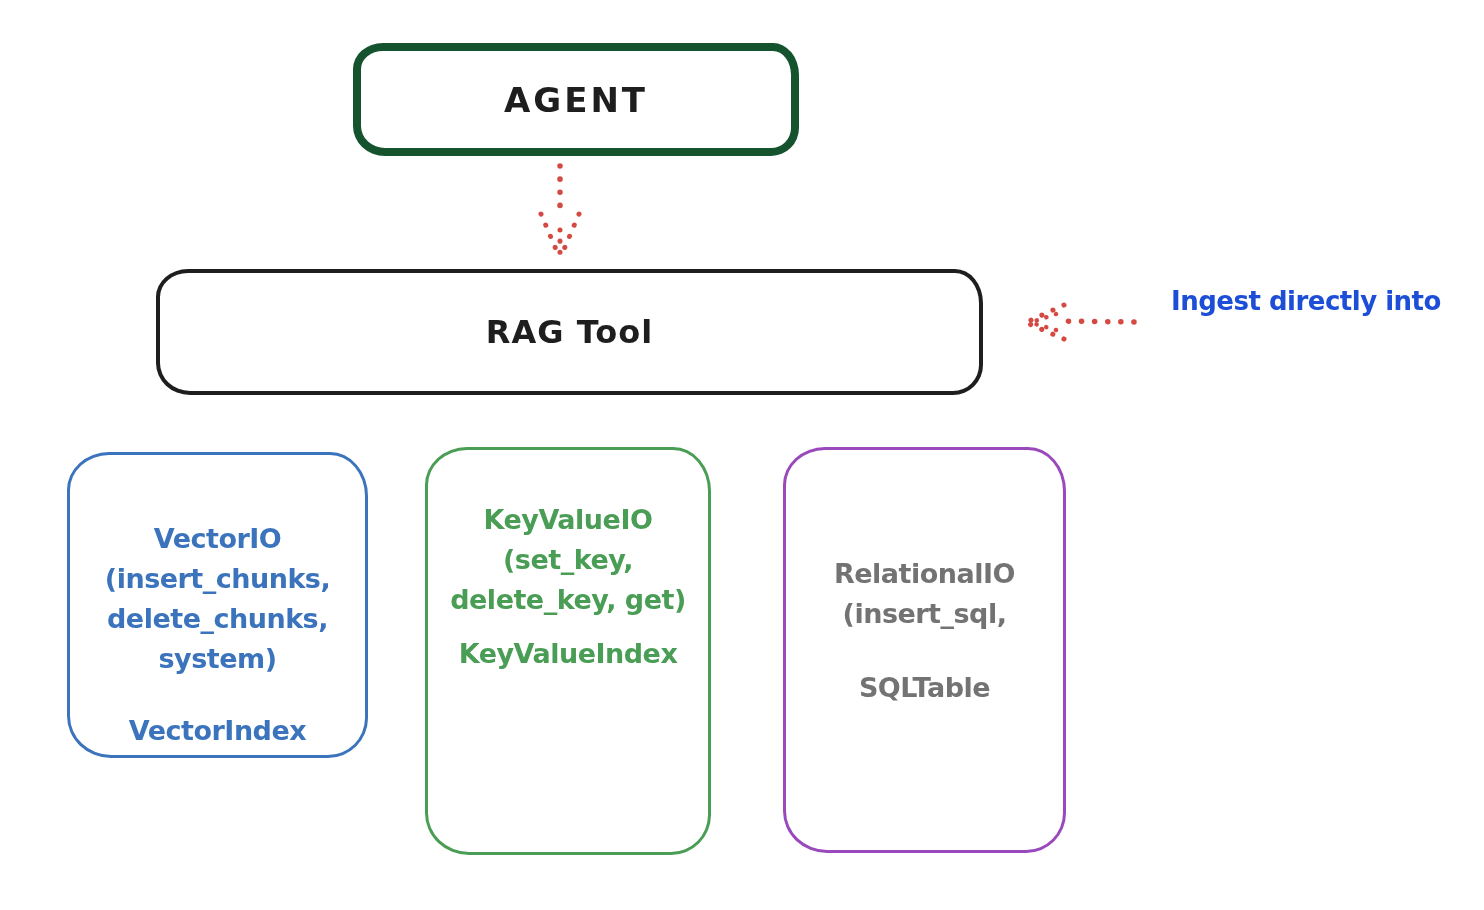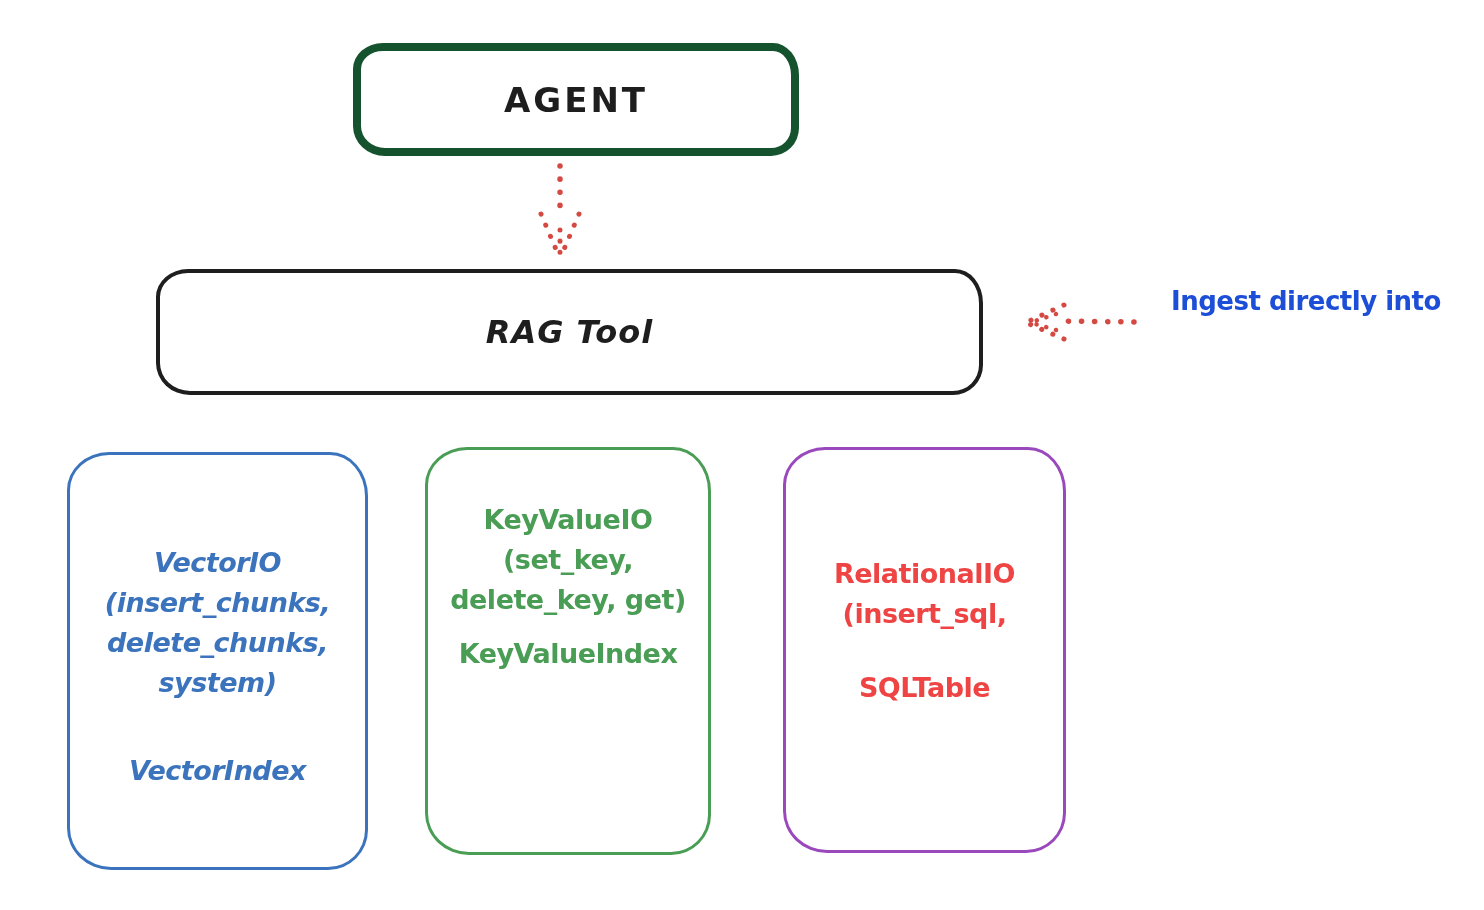--- a/index.html
+++ b/index.html
@@ -32,21 +32,21 @@
   .agent-box .box-label {
     font-size: 34px; font-weight: bold; color: #1e1e1e; letter-spacing: 3px;
   }
 
   .rag-box {
     left: 156px; top: 269px; width: 827px; height: 126px;
     border: 4px solid #1e1e1e;
     border-radius: 32px 28px 30px 34px / 28px 34px 30px 32px;
   }
   .rag-box .box-label {
-    font-size: 32px; font-weight: bold; color: #1e1e1e; letter-spacing: 1px; font-style: italic;
+    font-size: 32px; font-weight: bold; color: #1e1e1e; letter-spacing: 1px;
   }
 
   
   .arrow-svg { position: absolute; }
   .arrow-down { left: 518px; top: 160px; }
   .arrow-left { left: 1012px; top: 296px; }
 
   
   .annotation {
     position: absolute;
@@ -78,27 +78,27 @@
     white-space: nowrap;
   }
   .io-box .index-label {
     display: block;
     font-size: 27px; font-weight: bold;
     letter-spacing: -0.5px;
     line-height: 40px;
     white-space: nowrap;
   }
 
-  .io-vector     { left: 67px;  top: 452px; width: 301px; height: 418px; border-color: #3b74bc; color: #3b74bc; padding-top: 88px; font-style: italic; }
-  .io-vector .index-label { margin-top: 48px; }
+  .io-vector     { left: 67px;  top: 452px; width: 301px; height: 306px; border-color: #3b74bc; color: #3b74bc; padding-top: 64px; }
+  .io-vector .index-label { margin-top: 32px; }
 
   .io-keyvalue   { left: 425px; top: 447px; width: 286px; height: 408px; border-color: #4a9d54; color: #4a9d54; padding-top: 50px; }
   .io-keyvalue .index-label { margin-top: 14px; }
 
-  .io-relational { left: 783px; top: 447px; width: 283px; height: 406px; border-color: #9a49bd; color: #ef4444; padding-top: 104px; }
+  .io-relational { left: 783px; top: 447px; width: 283px; height: 406px; border-color: #9a49bd; color: #737373; padding-top: 104px; }
   .io-relational .index-label { margin-top: 34px; }
 </style>
 </head>
 <body>
 
 <div class="canvas">
 
   <div class="sketch-box agent-box">
     <span class="box-label">AGENT</span>
   </div>

